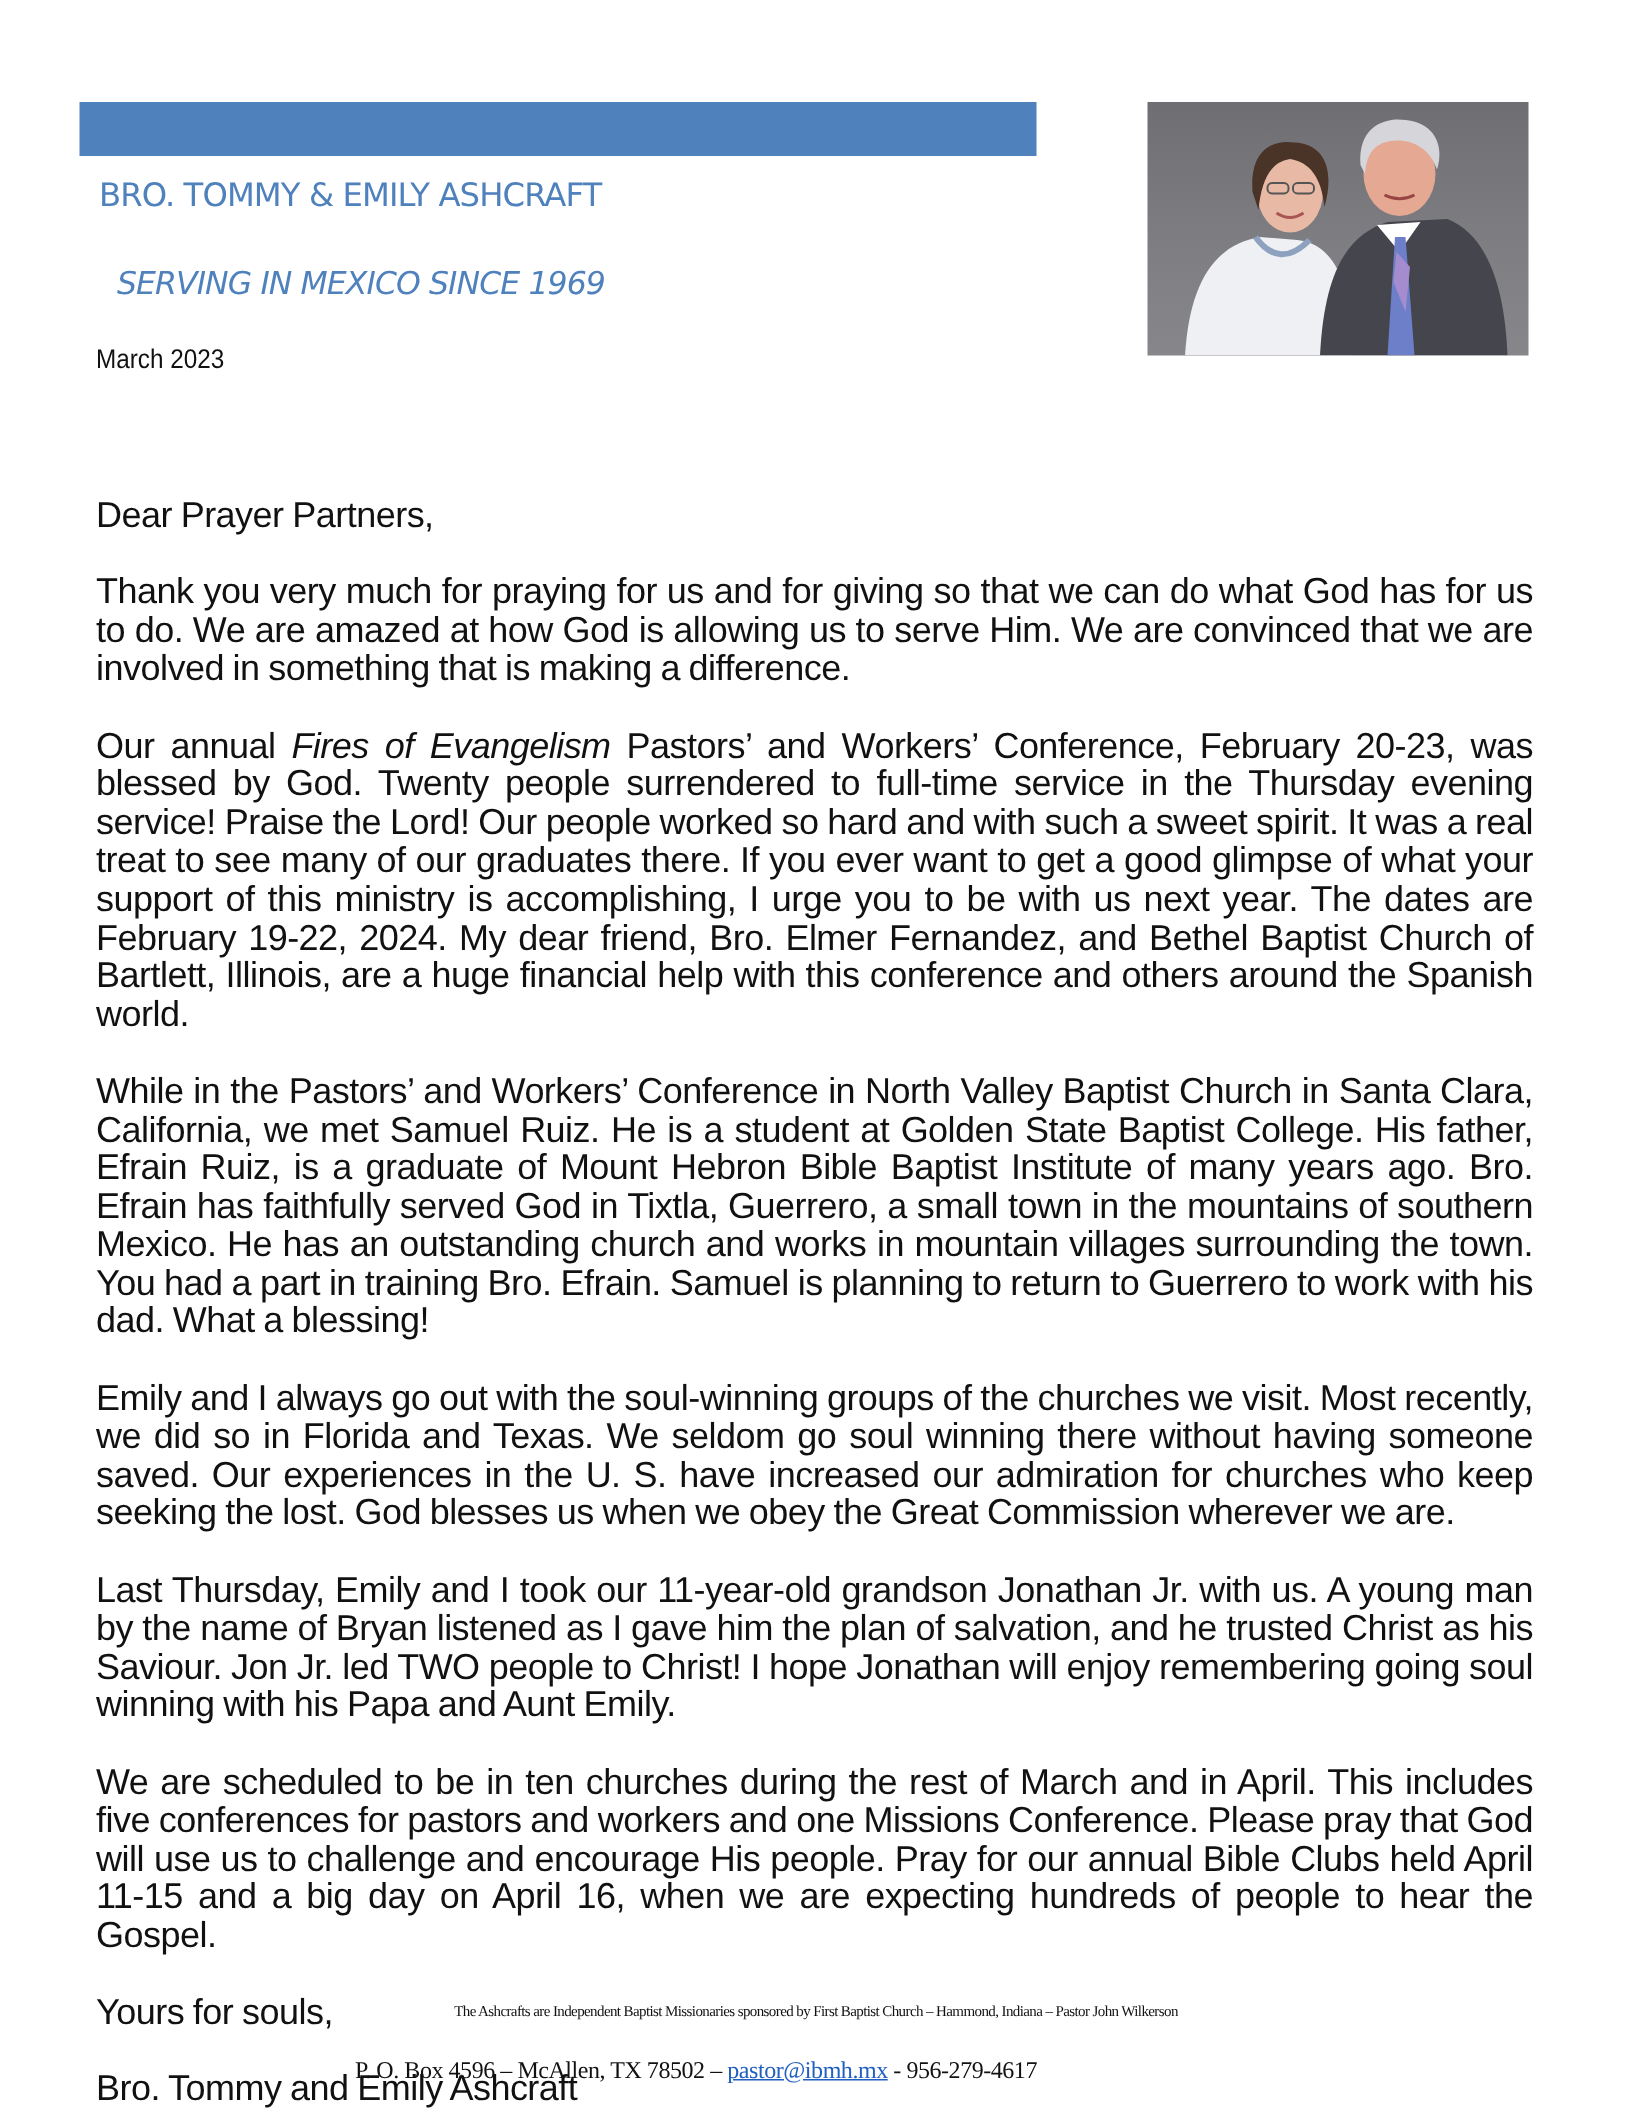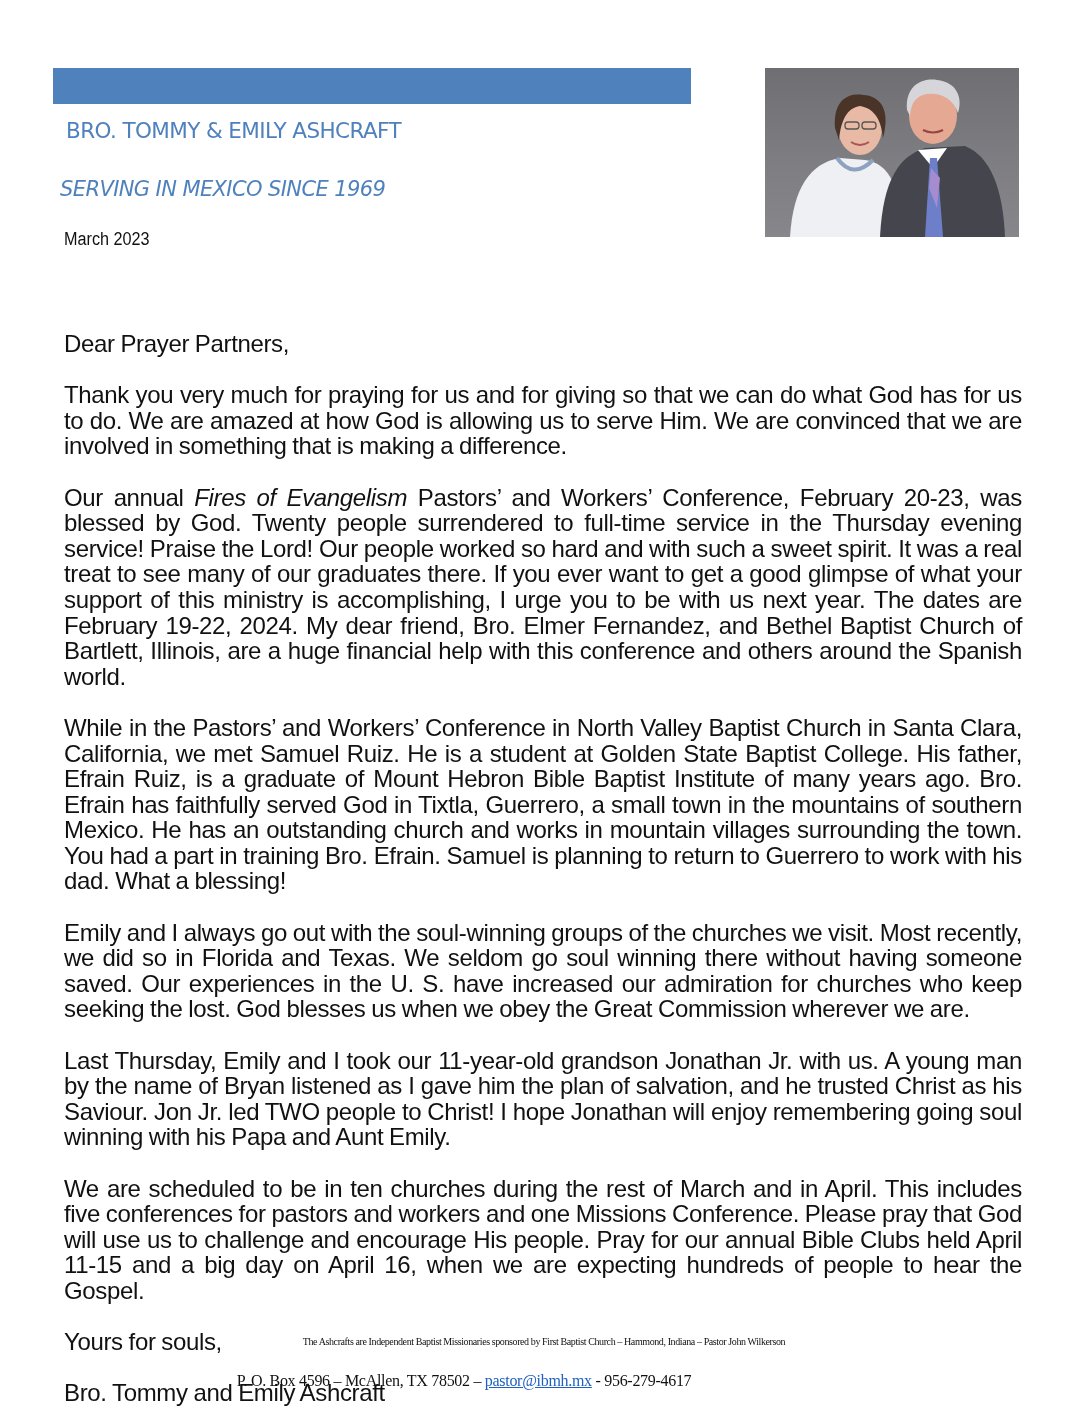--- a/index.html
+++ b/index.html
@@ -1,21 +1,21 @@
 <!DOCTYPE html>
 <html><head>
   <meta charset="utf-8">
   <style>
     html, body { margin: 0; padding: 0; background: #ffffff; }
     body { width: 1088px; height: 1408px; position: relative; overflow: hidden; }
     .page { position: absolute; left: 0; top: 0; width: 1088px; height: 1408px; margin-top: 23px; }
 
     .header-bar { position: absolute; left: 53px; top: 45px; width: 638px; height: 36px; background: #4f81bd; }
     .names { position: absolute; left: 66px; top: 95px; font-family: "DejaVu Sans", sans-serif; font-size: 21.5px; color: #4f81bd; letter-spacing: -0.6px; white-space: nowrap; }
-    .tagline { position: absolute; left: 60px; top: 154px; font-family: "DejaVu Sans", sans-serif; font-style: italic; font-size: 21px; color: #4f81bd; letter-spacing: -0.6px; white-space: nowrap; }
+    .tagline { position: absolute; left: 78px; top: 154px; font-family: "DejaVu Sans", sans-serif; font-style: italic; font-size: 21px; color: #4f81bd; letter-spacing: -0.6px; white-space: nowrap; }
     .date { position: absolute; left: 64px; top: 206px; font-family: "Liberation Sans", sans-serif; font-size: 18px; color: #111; transform: scaleX(0.9); transform-origin: left; white-space: nowrap; }
 
     .photo { position: absolute; left: 765px; top: 45px; width: 254px; height: 169px; overflow: hidden; background: linear-gradient(180deg, #6f6f73 0%, #7d7d82 55%, #86868b 100%); }
     .photo svg { display: block; }
 
     .body-text { position: absolute; left: 64px; top: 308px; width: 958px; font-family: "Liberation Sans", sans-serif; font-size: 24px; line-height: 25.6px; color: #111; }
     .body-text p { margin: 0 0 25.6px 0; text-align: justify; letter-spacing: -0.35px; word-spacing: -0.5px; }
     .body-text p.last { text-align: left; }
 
     .footer1 { position: absolute; left: 0; width: 1088px; top: 1313px; text-align: center; font-family: "Liberation Serif", serif; font-size: 10px; color: #111; letter-spacing: -0.4px; white-space: nowrap; }

